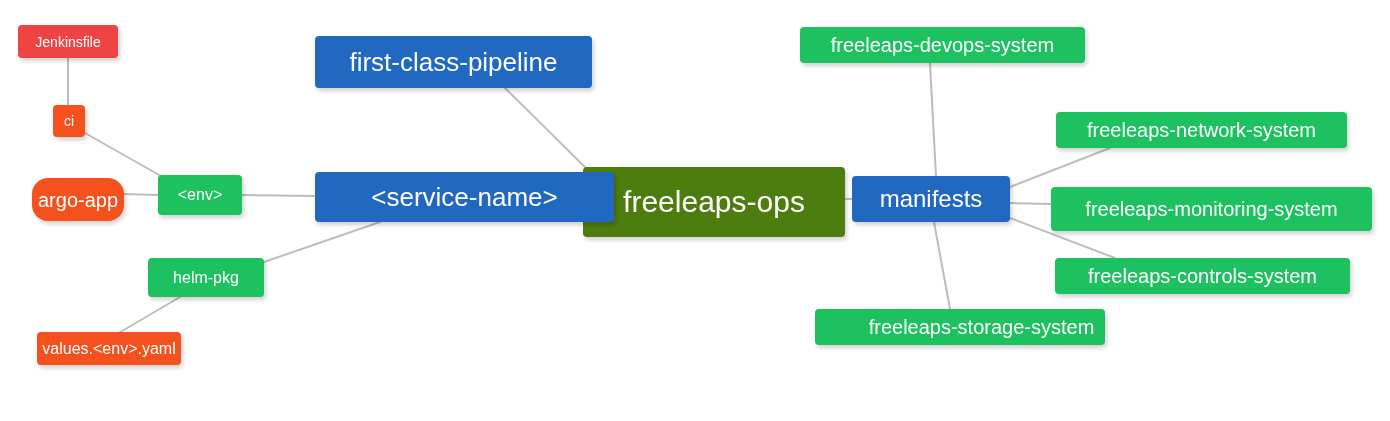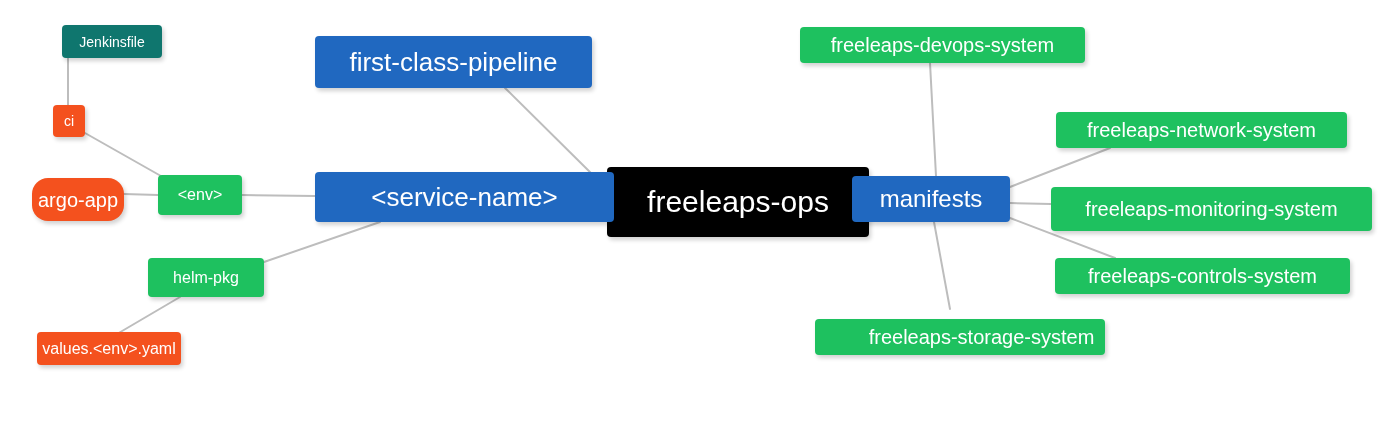--- a/index.html
+++ b/index.html
@@ -28,24 +28,24 @@
     align-items: center;
     justify-content: center;
     box-sizing: border-box;
     border-radius: 4px;
     color: #ffffff;
     white-space: nowrap;
     box-shadow: 2px 3px 4px rgba(0,0,0,0.18);
     letter-spacing: 0px;
     line-height: 1;
   }
-  .n-root   { background: #000000; margin-left: 24px; }
+  .n-root   { background: #4d7c0f; }
   .n-blue   { background: #2068c0; }
   .n-green  { background: #1ec15f; text-align: center; }
-  .n-orange { background: #0f766e; margin-left: 44px; }
+  .n-orange { background: #ef4444; }
   .n-red    { background: #f4511e; text-align: right; }
 </style>
 </head>
 <body>
 
 <div id="canvas">
   <svg id="edges" viewBox="0 0 1390 421" width="1390" height="421">
       <line x1="583" y1="199" x2="570" y2="197" stroke="#bdbdbd" stroke-width="2" stroke-linecap="round"></line>
       <line x1="598" y1="180" x2="505" y2="88" stroke="#bdbdbd" stroke-width="2" stroke-linecap="round"></line>
       <line x1="845" y1="199" x2="852" y2="199" stroke="#bdbdbd" stroke-width="2" stroke-linecap="round"></line>
@@ -97,17 +97,17 @@
       </div>
       <div class="node n-green" style="left: 1056px; top: 112px; width: 291px; height: 36px; font-size: 20px;">
         <span>freeleaps-network-system</span>
       </div>
       <div class="node n-green" style="left: 1051px; top: 187px; width: 321px; height: 44px; font-size: 20px;">
         <span>freeleaps-monitoring-system</span>
       </div>
       <div class="node n-green" style="left: 1055px; top: 258px; width: 295px; height: 36px; font-size: 20px;">
         <span>freeleaps-controls-system</span>
       </div>
-      <div class="node n-green" style="left: 815px; top: 319px; width: 290px; height: 36px; font-size: 20px; padding-left: 43px;">
+      <div class="node n-green" style="left: 815px; top: 309px; width: 290px; height: 36px; font-size: 20px; padding-left: 43px;">
         <span>freeleaps-storage-system</span>
       </div>
     </div>
 </div>
 
 </body></html>

